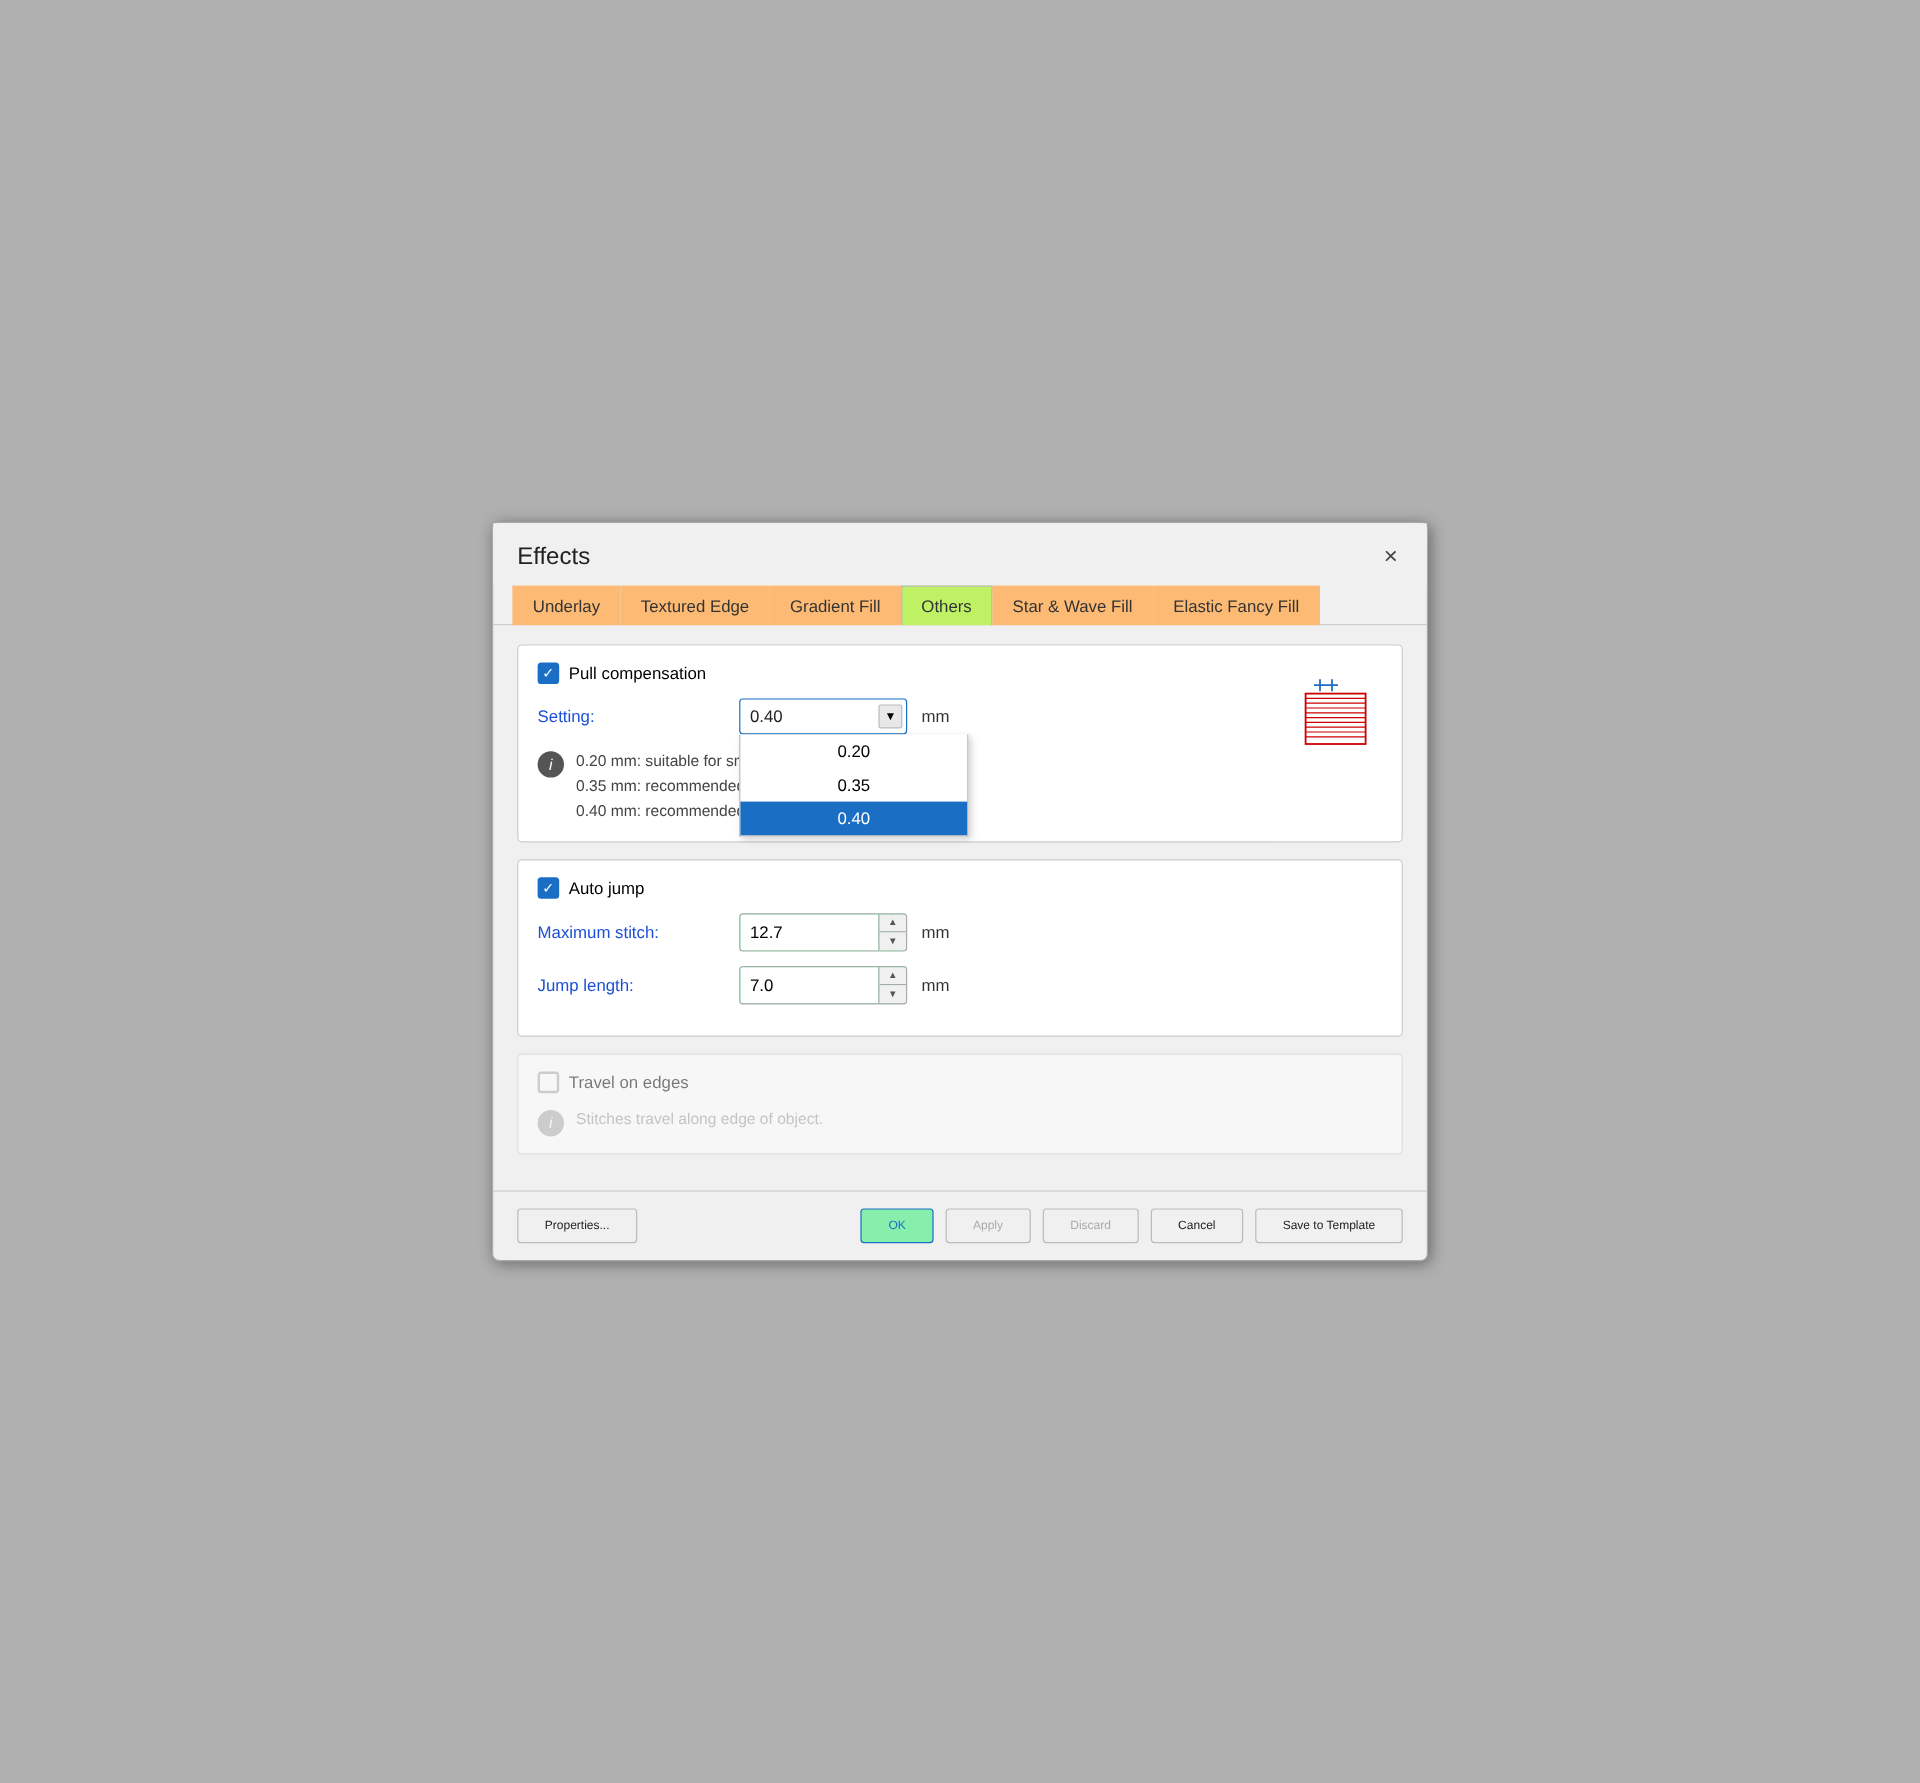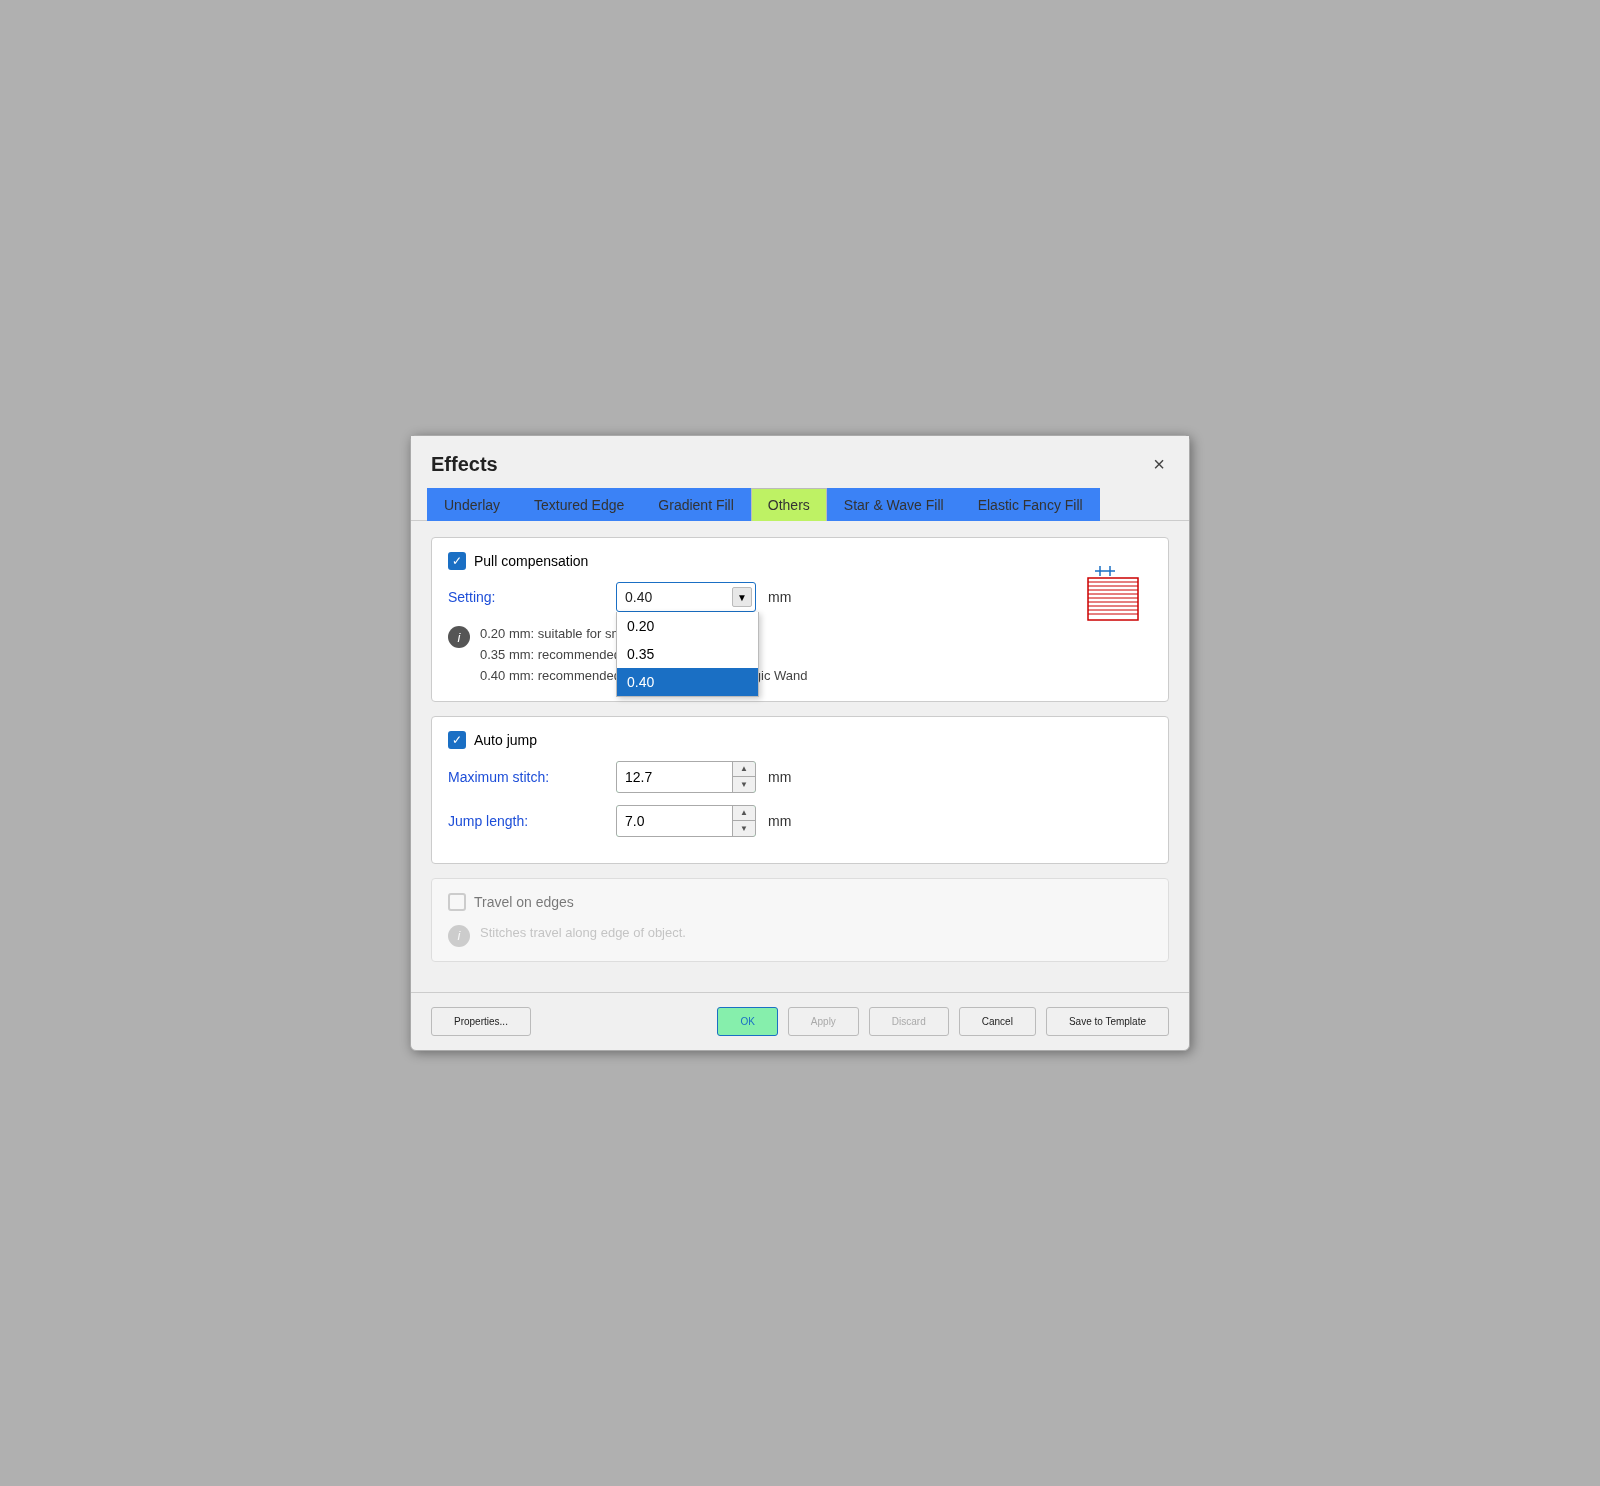--- a/index.html
+++ b/index.html
@@ -23,21 +23,21 @@
     .dialog-title-bar {
       background: #f0f0f0;
       padding: 14px 16px 10px 20px;
       display: flex;
       align-items: center;
       justify-content: space-between;
       border-bottom: none;
     }
     .dialog-title {
       font-size: 20px;
-      font-weight: 700;
+      font-weight: 400;
       color: #222;
     }
     .close-btn {
       width: 28px;
       height: 28px;
       background: none;
       border: none;
       font-size: 20px;
       cursor: pointer;
       color: #444;
@@ -54,21 +54,21 @@
       gap: 0;
     }
     .tab {
       padding: 8px 16px;
       cursor: pointer;
       font-size: 14px;
       color: #333;
       border: 1px solid transparent;
       border-bottom: none;
       margin-bottom: -1px;
-      background: #3b82f6;
+      background: #fdba74;
       white-space: nowrap;
     }
     .tab.active {
       background: #bef264;
       border-color: #bbb;
       border-bottom-color: #f0f0f0;
       font-weight: 500;
     }
 
     .content {
@@ -165,26 +165,27 @@
       font-size: 10px;
       cursor: pointer;
       border-radius: 2px;
       pointer-events: none;
     }
 
     .dropdown-popup {
       position: absolute;
       top: 100%;
       left: 0;
-      width: 143px;
+      width: 191px;
       background: white;
       border: 1px solid #bbb;
       border-top: none;
       z-index: 100;
       box-shadow: 2px 2px 6px rgba(0,0,0,0.2);
+      text-align: center;
     }
     .dropdown-item {
       padding: 6px 10px;
       cursor: pointer;
       font-size: 14px;
     }
     .dropdown-item.selected {
       background: #1a6fc4;
       color: white;
     }

